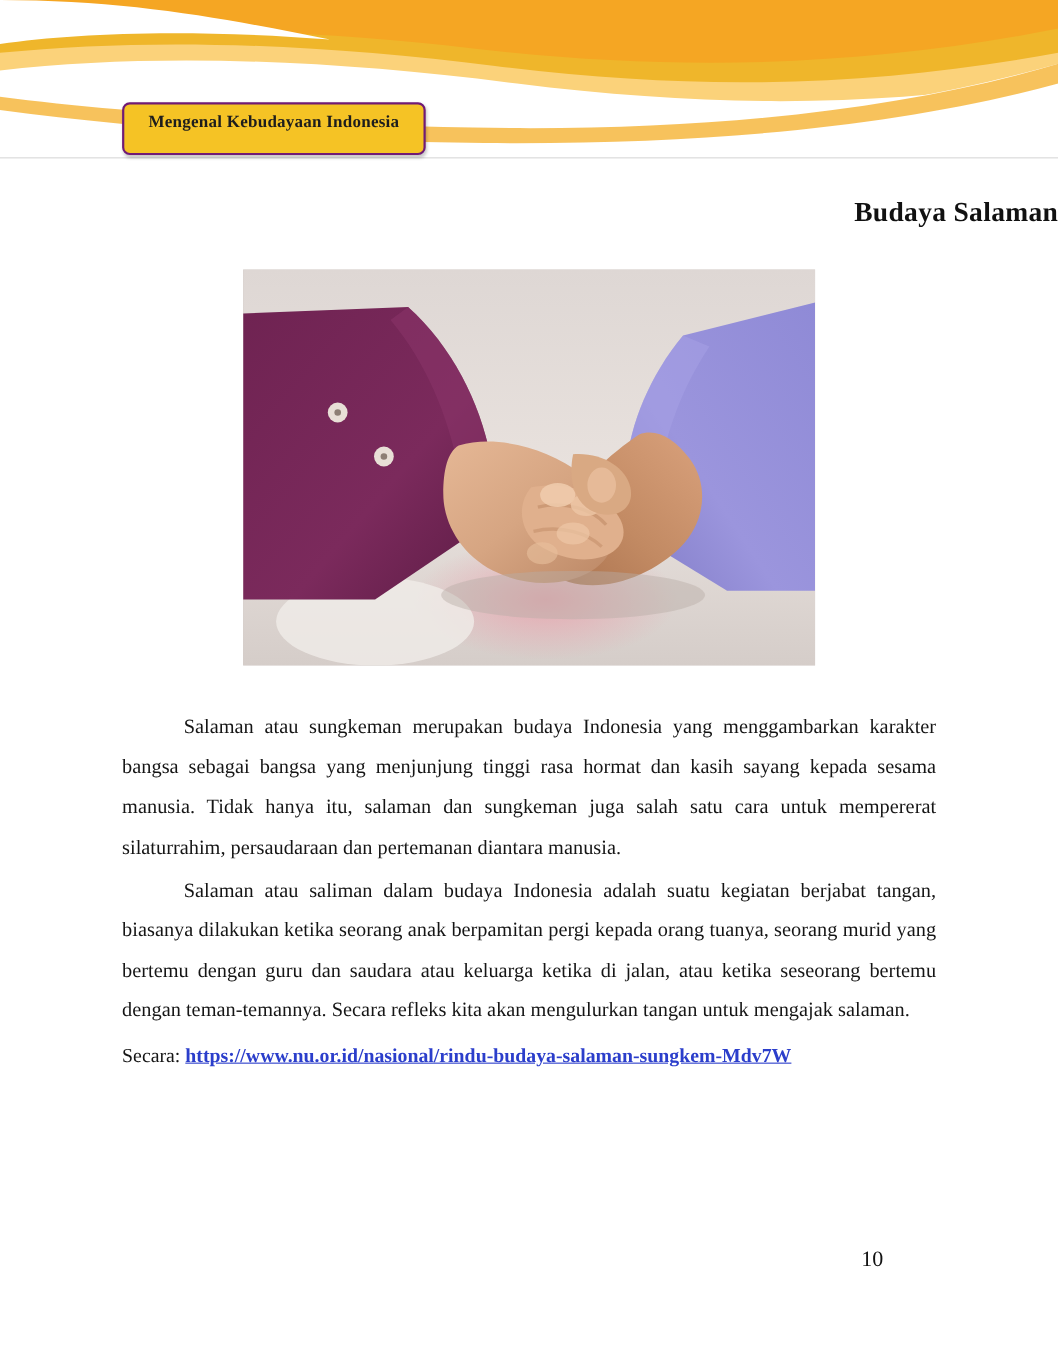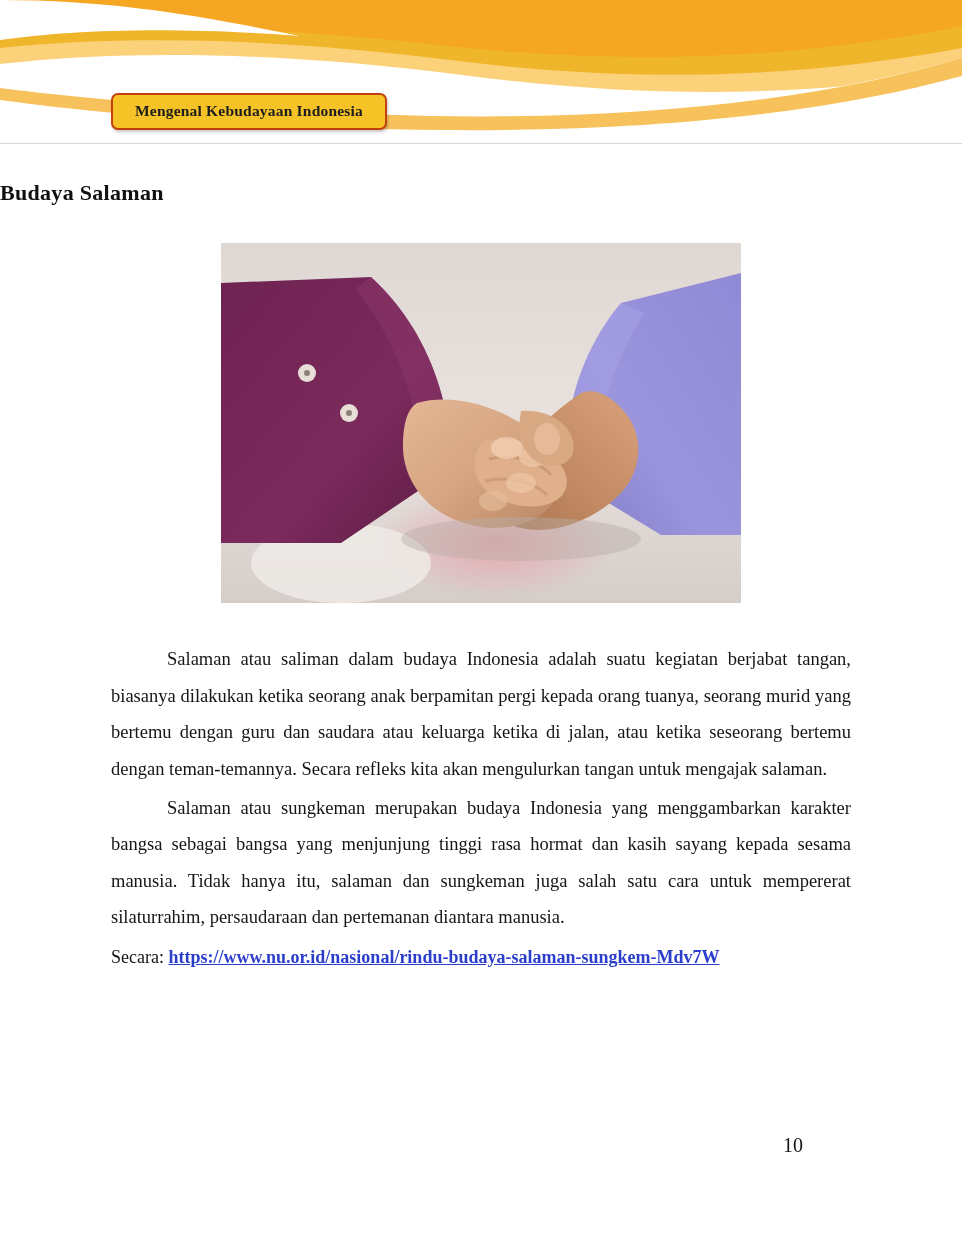--- a/index.html
+++ b/index.html
@@ -33,44 +33,44 @@
     height: 1px;
     background: #d8d8d8;
   }
 
   
   .chip {
     position: absolute;
     top: 93px;
     left: 111px;
     background: #f5c325;
-    border: 2px solid #c2410c;
+    border: 2px solid #701a75;
     border-radius: 7px;
-    padding: 7px 22px 8px 22px;
+    padding: 7px 22px 19px 22px;
     box-shadow: 1px 2px 3px rgba(0,0,0,0.22);
   }
   .chip-label {
     font-family: "Liberation Serif", serif;
     font-weight: bold;
     font-size: 15.5px;
     color: #1d1d1d;
     letter-spacing: 0.2px;
     white-space: nowrap;
   }
 
   
   .page {
     position: absolute;
     top: 160px;
     left: 0;
     width: 962px;
   }
   .doc-title {
-    text-align: left;
-    font-size: 22px;
+    text-align: right;
+    font-size: 25px;
     font-weight: bold;
     color: #111111;
     letter-spacing: 0.3px;
     margin: 20px 0 17px 0;
   }
 
   .figure {
     width: 520px;
     height: 360px;
     margin: 37px auto 0 auto;
@@ -208,22 +208,22 @@
       <ellipse cx="272" cy="258" rx="14" ry="10" fill="#e8bf9d" opacity="0.6"></ellipse>
 
       <path d="M300,168 C326,166 348,180 352,198 C356,216 342,226 324,222 C306,218 294,198 300,168 Z" fill="#d9a983"></path>
       <ellipse cx="326" cy="196" rx="13" ry="16" fill="#eec7a6" opacity="0.6"></ellipse>
 
       <ellipse cx="300" cy="296" rx="120" ry="22" fill="#b9ada6" opacity="0.45"></ellipse>
     </svg>
   </div>
 
   <div class="body-text">
+    <p class="para">Salaman atau sungkeman merupakan budaya Indonesia yang menggambarkan karakter bangsa sebagai bangsa yang menjunjung tinggi rasa hormat dan kasih sayang kepada sesama manusia. Tidak hanya itu, salaman dan sungkeman juga salah satu cara untuk mempererat silaturrahim, persaudaraan dan pertemanan diantara manusia.</p>
     <p class="para">Salaman atau saliman dalam budaya Indonesia adalah suatu kegiatan berjabat tangan, biasanya dilakukan ketika seorang anak berpamitan pergi kepada orang tuanya, seorang murid yang bertemu dengan guru dan saudara atau keluarga ketika di jalan, atau ketika seseorang bertemu dengan teman-temannya. Secara refleks kita akan mengulurkan tangan untuk mengajak salaman.</p>
-    <p class="para">Salaman atau sungkeman merupakan budaya Indonesia yang menggambarkan karakter bangsa sebagai bangsa yang menjunjung tinggi rasa hormat dan kasih sayang kepada sesama manusia. Tidak hanya itu, salaman dan sungkeman juga salah satu cara untuk mempererat silaturrahim, persaudaraan dan pertemanan diantara manusia.</p>
     <p class="source-line"><span>Secara: </span><a class="source-link" href="#">https://www.nu.or.id/nasional/rindu-budaya-salaman-sungkem-Mdv7W</a></p>
   </div>
 
 </div>
 
 <div class="page-number">
   <span>10</span>
 </div>
 
 </body></html>

